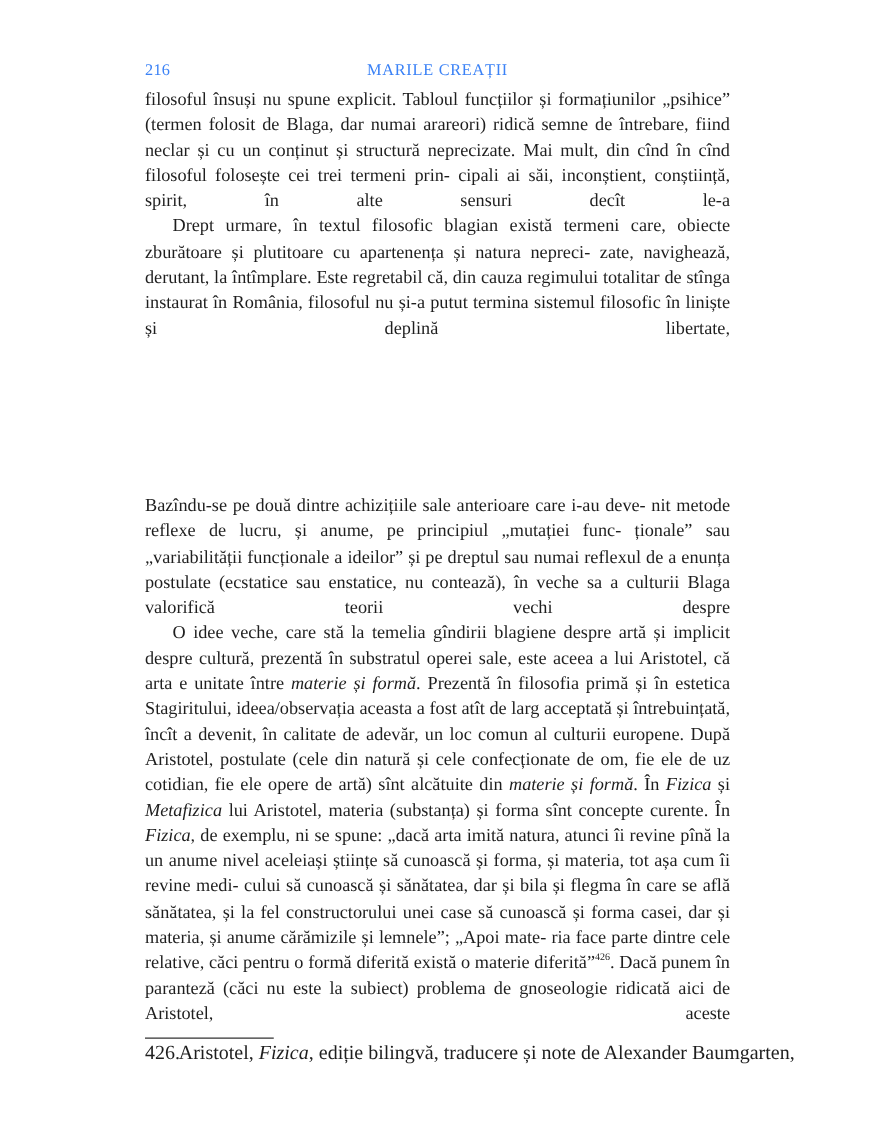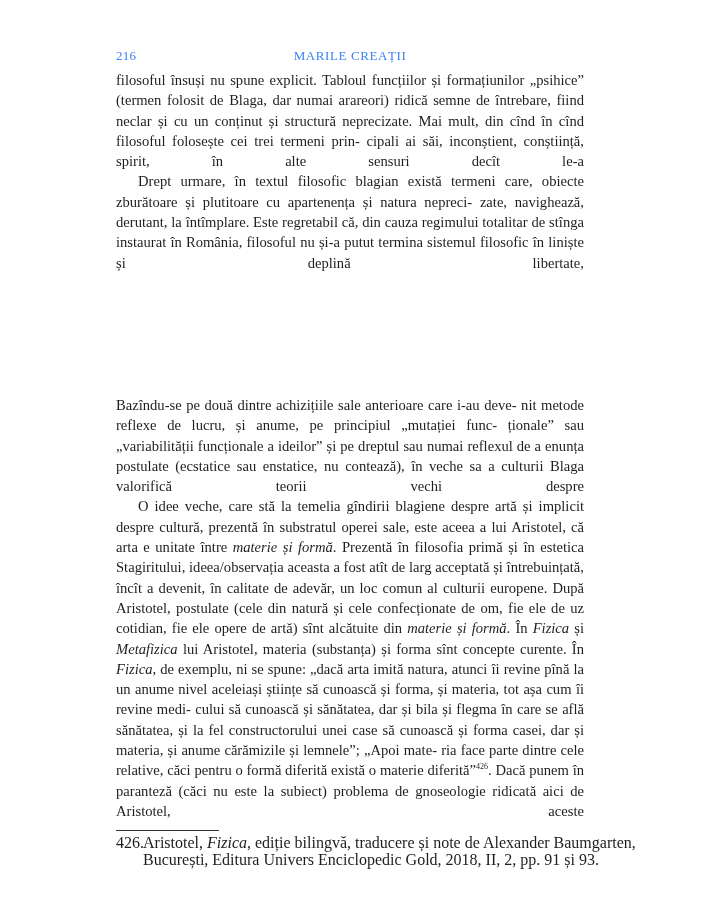--- a/index.html
+++ b/index.html
@@ -176,16 +176,15 @@
       <span>casei, dar și materia, și anume cărămizile și lemnele”; „Apoi mate-</span>
       <span>ria face parte dintre cele relative, căci pentru o formă diferită există</span>
       <span>o materie diferită”</span><sup class="fnref">426</sup><span>. Dacă punem în paranteză (căci nu este la</span>
       <span>subiect) problema de gnoseologie ridicată aici de Aristotel, aceste</span>
     </p>
   </div>
 
   <div class="footnote-rule"></div>
   <div class="footnote">
     <span class="fn-line"><span class="fn-num">426.</span><span>Aristotel, </span><i>Fizica</i><span>, ediție bilingvă, traducere și note de Alexander Baumgarten,</span></span>
-    <span class="fn-line fn-cont"><span>București, Editura Univers Enciclopedic Gold, 2018, II, 2, pp. 91 și 93.</span></span>
   </div>
 
 </div>
 
 </body></html>

